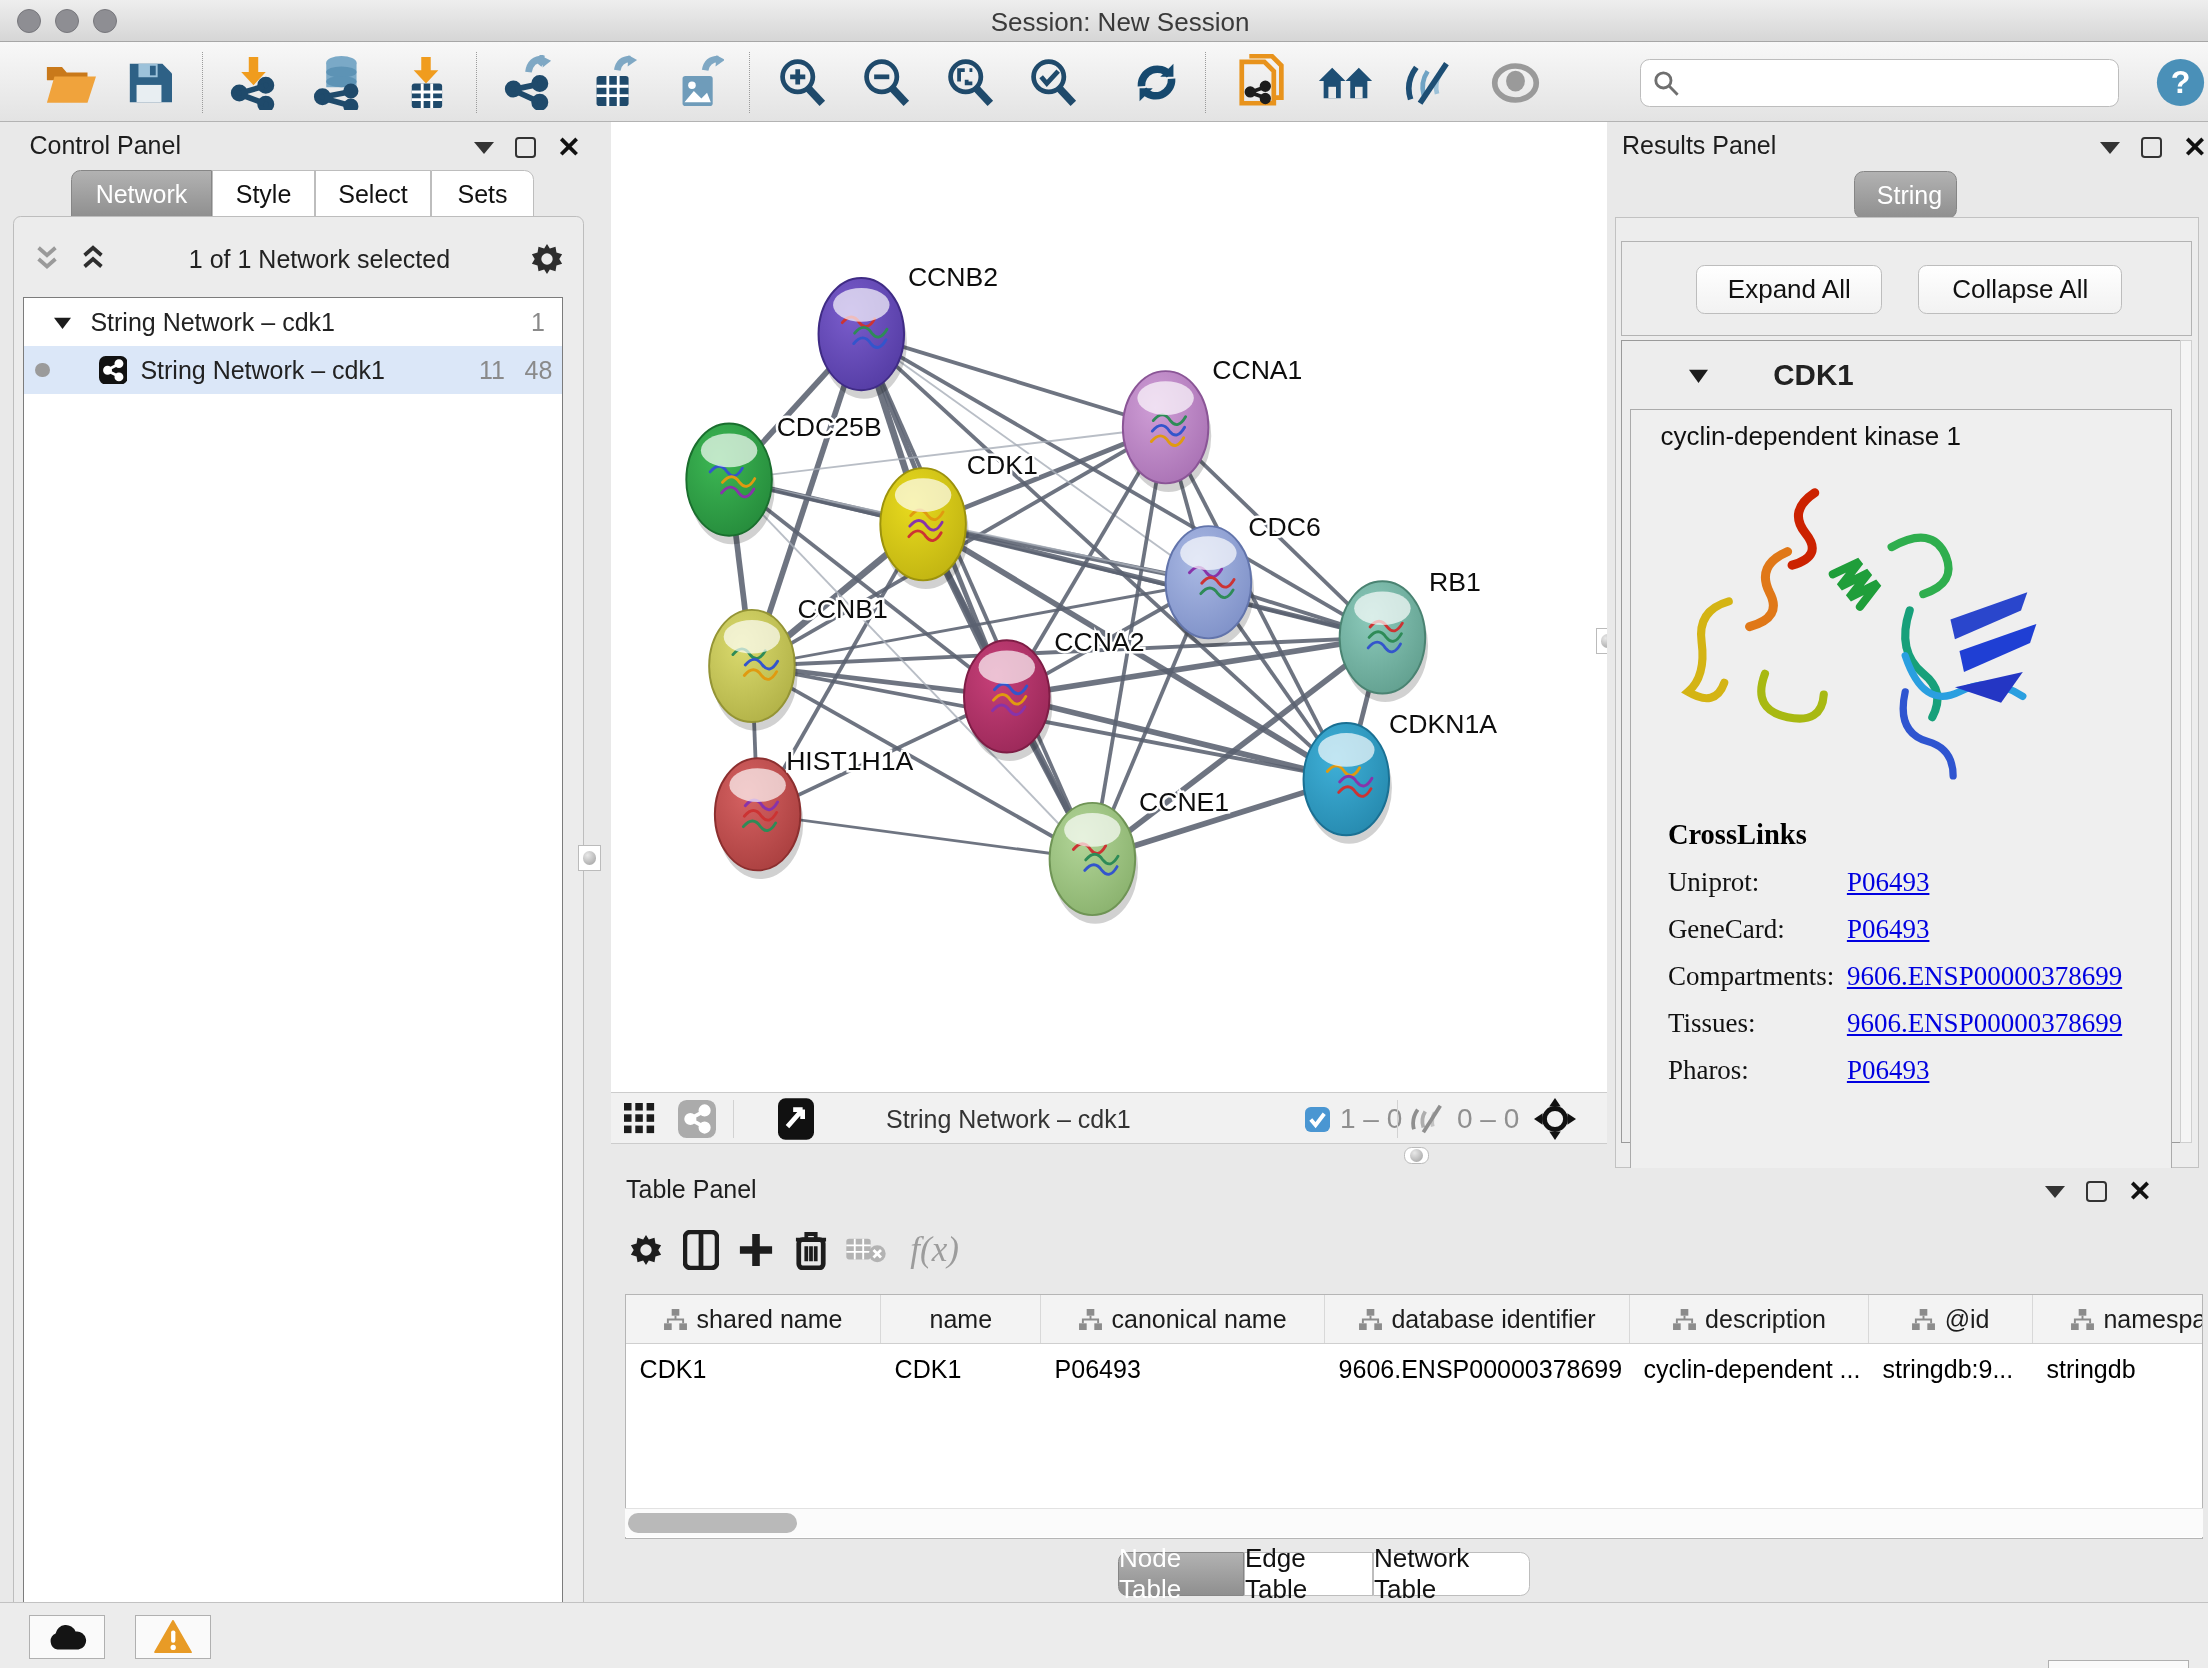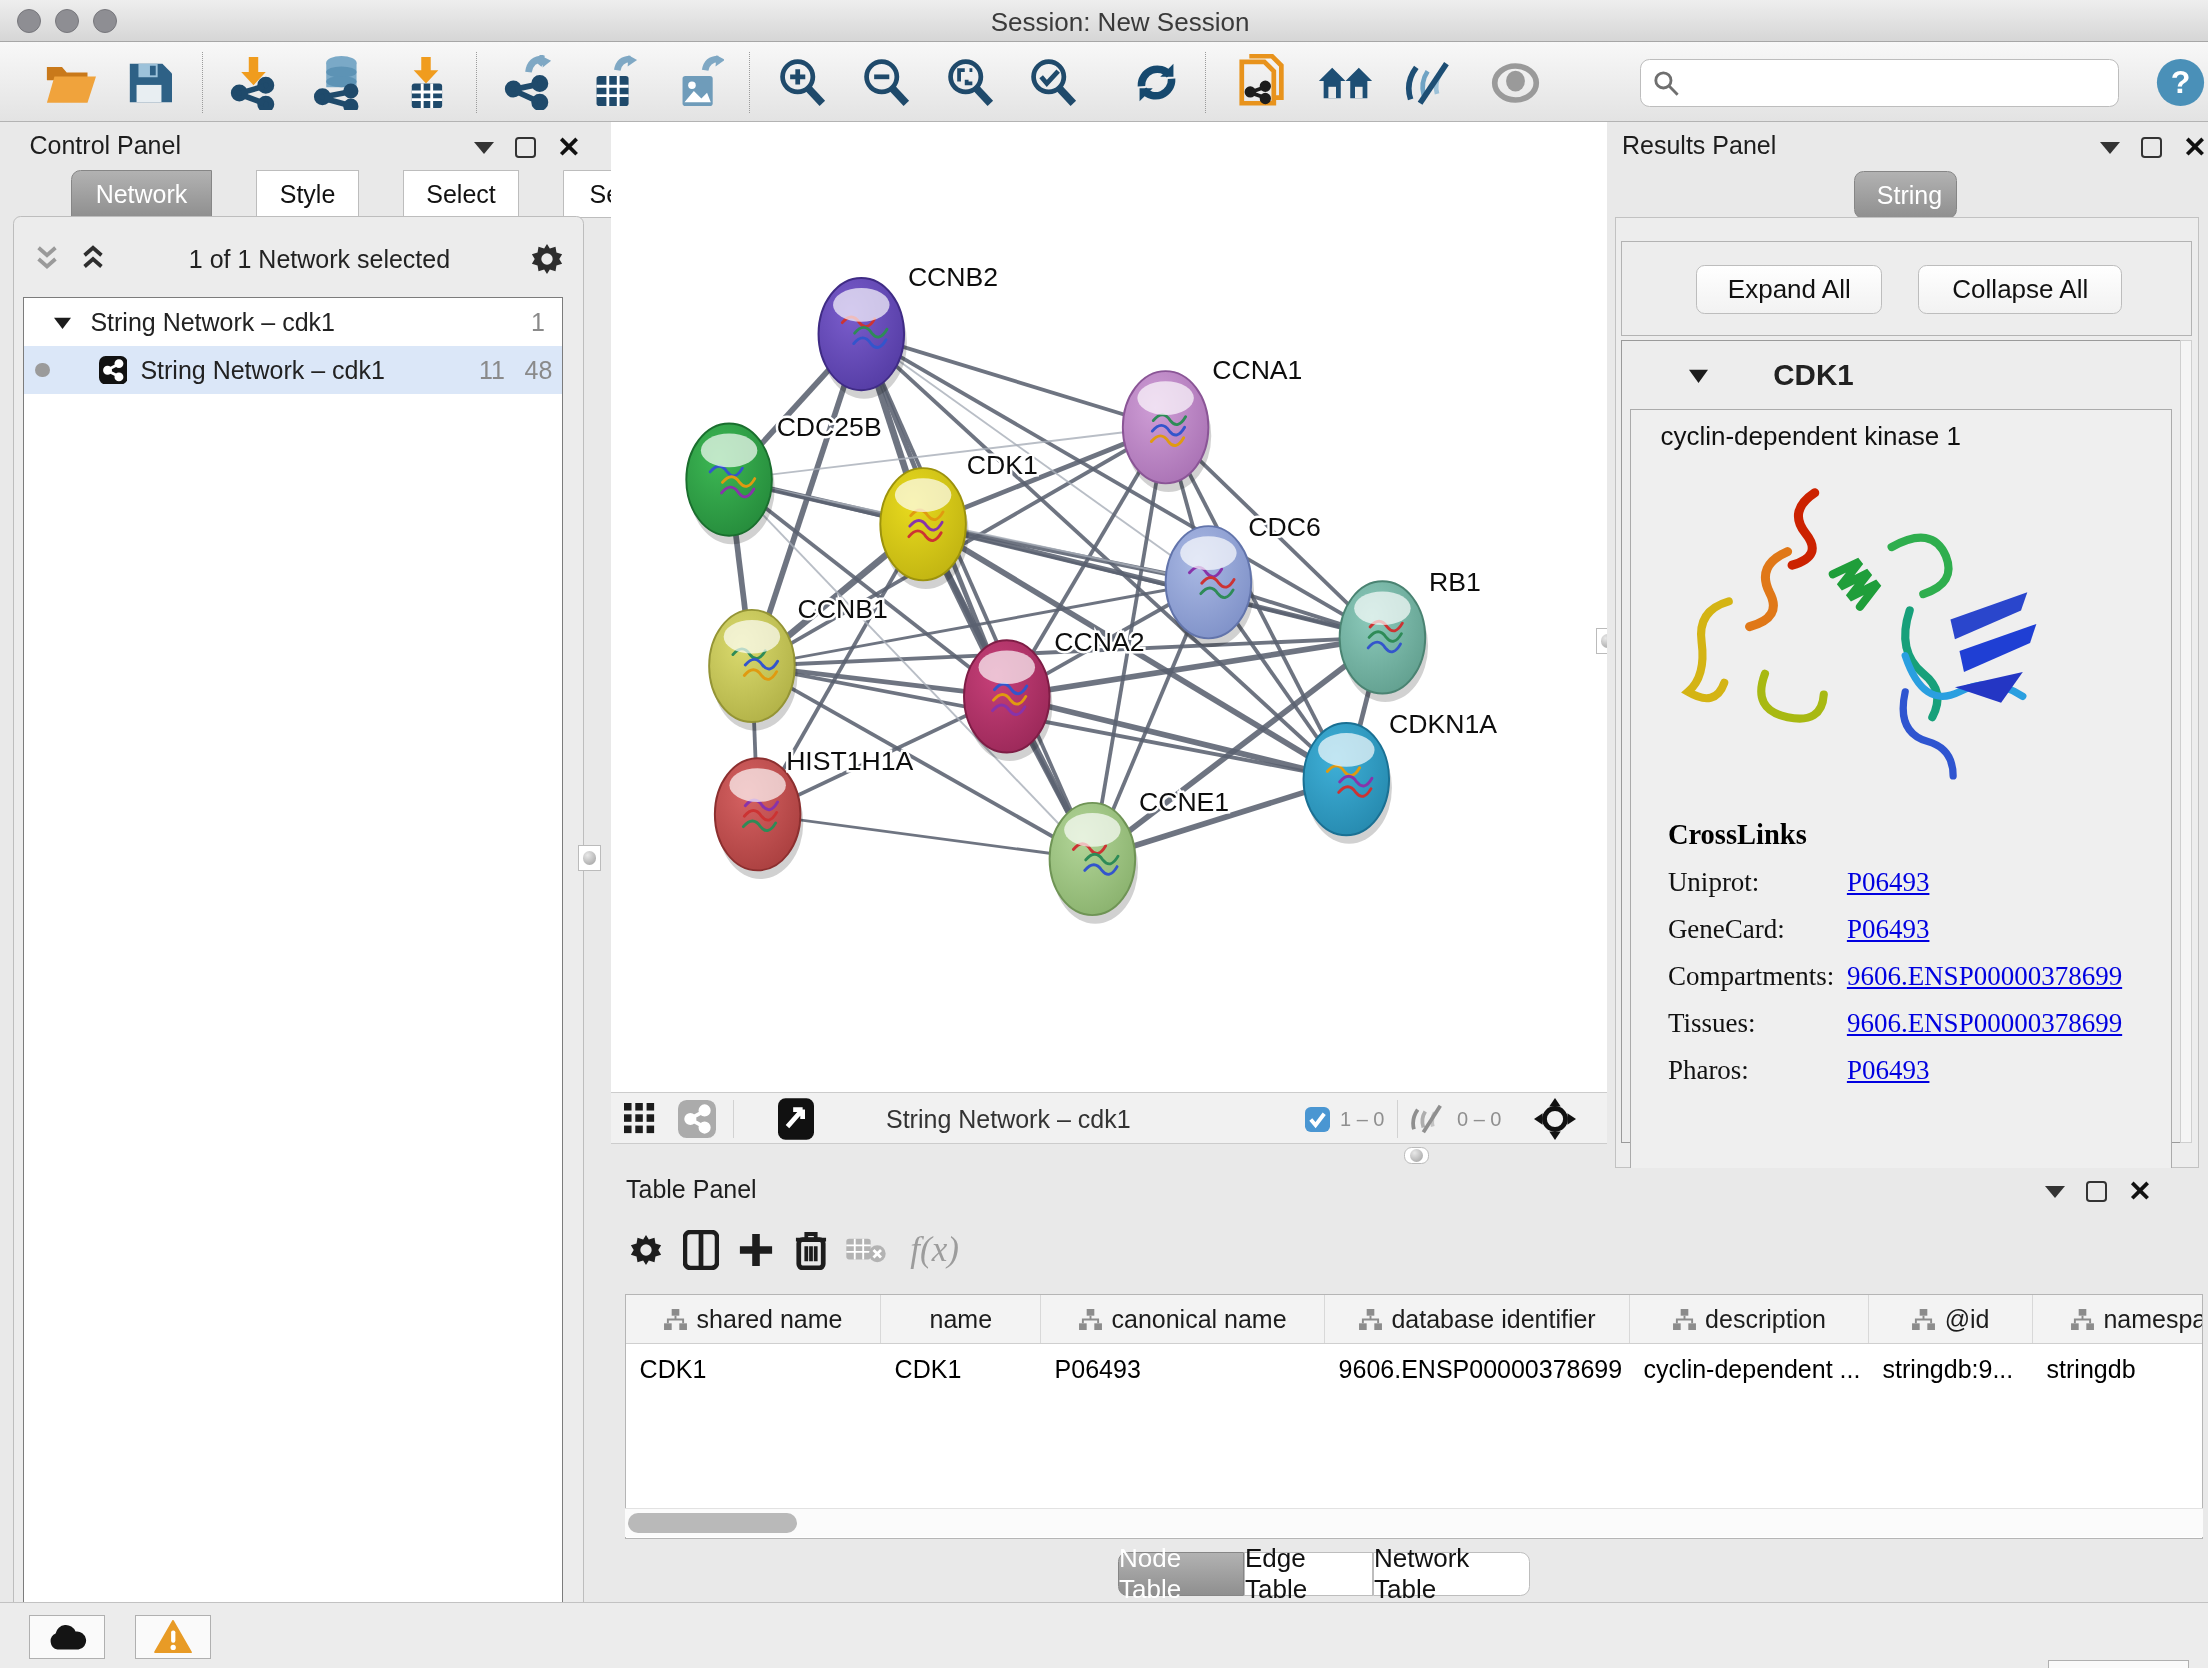--- a/index.html
+++ b/index.html
@@ -36,42 +36,42 @@
   .panel-ctrls { position:absolute; display:flex; align-items:center; gap:21px; }
   .pc-tri { width:0; height:0; border-left:10.5px solid transparent; border-right:10.5px solid transparent;
     border-top:12.4px solid #333; }
   .pc-float { width:21px; height:21px; border:2.9px solid #333; border-radius:3.8px; background:transparent; }
   .pc-close { font-size:28.5px; font-weight:bold; color:#111; line-height:21px; }
   .tab { height:48px; display:flex; align-items:center; justify-content:center;
     background:#fff; border:1px solid #bdbdbd; color:#111; font-size:25px; cursor:pointer; }
   .tab.sel { background:linear-gradient(#b2b2b2,#8f8f8f); color:#fff; border-color:#868686; }
   
   #control-panel { position:absolute; left:0; top:122px; width:601px; height:1480px; background:#e9e9e9; }
-  #cp-tabs { position:absolute; left:71px; top:48px; display:flex;gap:44px; }
+  #cp-tabs { position:absolute; left:71px; top:48px; display:flex; }
   #cp-tabs .tab:first-child { border-radius:9.5px 0 0 0; }
   #cp-tabs .tab:last-child { border-radius:0 9.5px 0 0; }
   #cp-box { position:absolute; left:13.3px; top:94px; width:571px; height:1405px;
     background:#ececec; border:1px solid #bdbdbd; border-radius:7.6px; }
   #cp-statusrow { position:absolute; left:9.5px; top:21px; width:550px; height:42px;
     display:flex; align-items:center; }
   #cp-status { flex:1; text-align:center; font-size:25px; color:#222; }
   #network-tree { position:absolute; left:8.6px; top:80px; width:540px; height:1313px;
     background:#fff; border:1.9px solid #7c7c7c; overflow:hidden; }
   .tree-row { position:relative; height:48px; display:flex; align-items:center; font-size:25px; }
   .tree-row.sel { background:#dbe7f8; }
   .tree-count { color:#8a8a8a; }
   
   #canvas { position:absolute; left:611px; top:122px; width:997px; height:970px; background:#fff; }
   #canvas svg { position:absolute; left:0; top:0; }
   #canvas-toolbar { position:absolute; left:611px; top:1092px; width:997px; height:52px;
     background:#f1f1f1; border-top:1px solid #cccccc; border-bottom:1px solid #cccccc; }
   .cvt-item { position:absolute; top:0; height:52px; display:flex; align-items:center; }
   .vsep { width:0; height:38px; border-left:1px solid #d2d2d2; margin-top:6.7px; }
   #cv-title { font-size:25px; color:#333; }
-  .count-gray { color:#8f8f8f; font-size:20px; }
+  .count-gray { color:#8f8f8f; font-size:28px; }
   
   .knob { position:absolute; background:#fff; border:1px solid #bbb; display:flex;
     align-items:center; justify-content:center; }
   .knob i { display:block; width:13.3px; height:13.3px; border-radius:50%;
     background:radial-gradient(circle at 35% 30%, #e8e8e8, #9d9d9d); }
   
   #results-panel { position:absolute; left:1607px; top:122px; width:601px; height:1046px; background:#e9e9e9; }
   #rp-tab { position:absolute; left:247px; top:49px; width:103px; height:48px;
     border-radius:9.5px;padding-left:8px; }
   #rp-outer { position:absolute; left:7.6px; top:95px; width:584px; height:951px;

